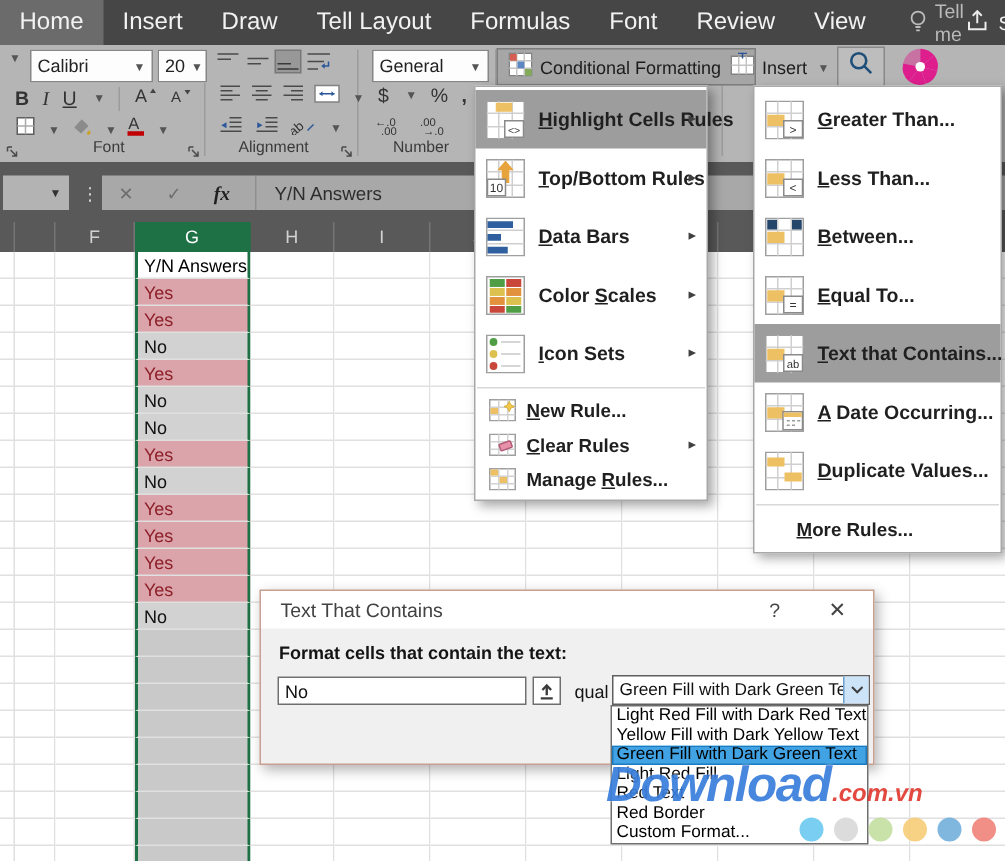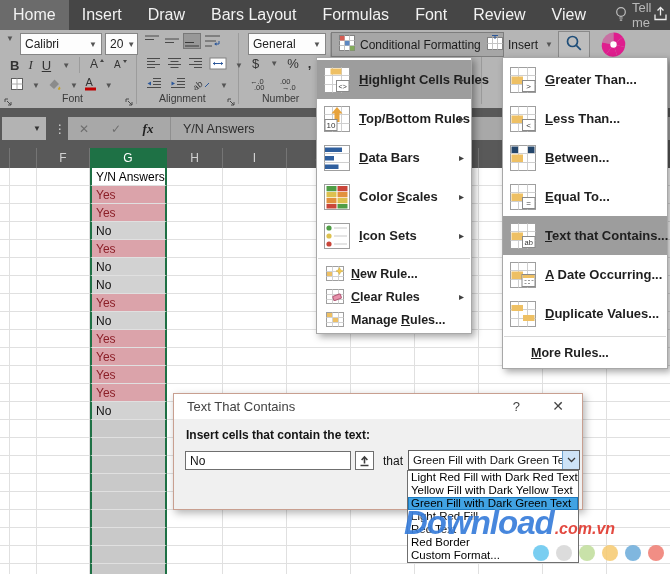--- a/index.html
+++ b/index.html
@@ -101,21 +101,21 @@
 </head>
 <body>
 
 <div id="stage">
 
   <div id="tabbar">
     <div id="ribbon-tabs">
         <div class="tab active">Home</div>
         <div class="tab">Insert</div>
         <div class="tab">Draw</div>
-        <div class="tab">Bars Layout</div>
+        <div class="tab">Tell Layout</div>
         <div class="tab">Formulas</div>
         <div class="tab">Font</div>
         <div class="tab">Review</div>
         <div class="tab">View</div>
       </div>
     <div id="tellme">
       <span><svg width="12" height="16" viewBox="0 0 12 16">
             <circle cx="6" cy="6" r="4.3" fill="none" stroke="#bdbdbd" stroke-width="1.2"></circle>
             <path d="M4.3 12h3.4M4.8 14.2h2.4" stroke="#bdbdbd" stroke-width="1.2"></path>
           </svg></span>
@@ -883,30 +883,30 @@
       <div class="msep"></div>
       <div class="mi small noicon">
         <span class="mi-lb"><u>M</u>ore Rules...</span>
       </div>
     </div>
 
   <div id="dlg">
     <div id="dlg-title">Text That Contains</div>
     <span id="dlg-help">?</span>
     <span id="dlg-close">✕</span>
-    <div id="dlg-label">Insert cells that contain the text:</div>
+    <div id="dlg-label">Format cells that contain the text:</div>
     <input id="dlg-input" value="No" style="">
     <span id="dlg-range">
         <svg width="13" height="13">
           <path d="M6.5 9.5V3.5" stroke="#3c3c3c" stroke-width="1.6"></path>
           <path d="M3.6 6L6.5 3l2.9 3" fill="none" stroke="#3c3c3c" stroke-width="1.6"></path>
           <path d="M2.5 11.5h8" stroke="#3c3c3c" stroke-width="1.5"></path>
         </svg>
       </span>
-    <span id="dlg-with">that</span>
+    <span id="dlg-with">qual</span>
     <div id="dlg-combo">
       <span class="cval">Green Fill with Dark Green Text</span>
       <span class="chev">
           <svg width="9" height="6">
             <path d="M1 1l3.5 3.5L8 1" fill="none" stroke="#3c3c3c" stroke-width="1.3"></path>
           </svg>
         </span>
     </div>
   </div>
 

